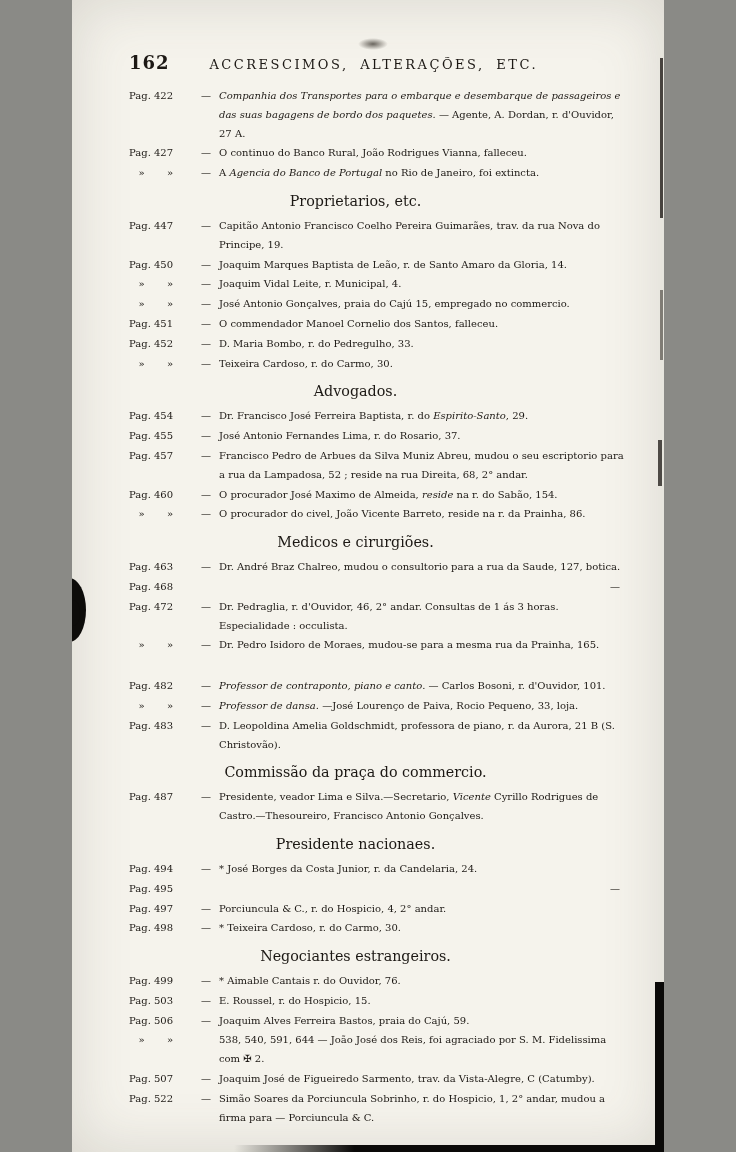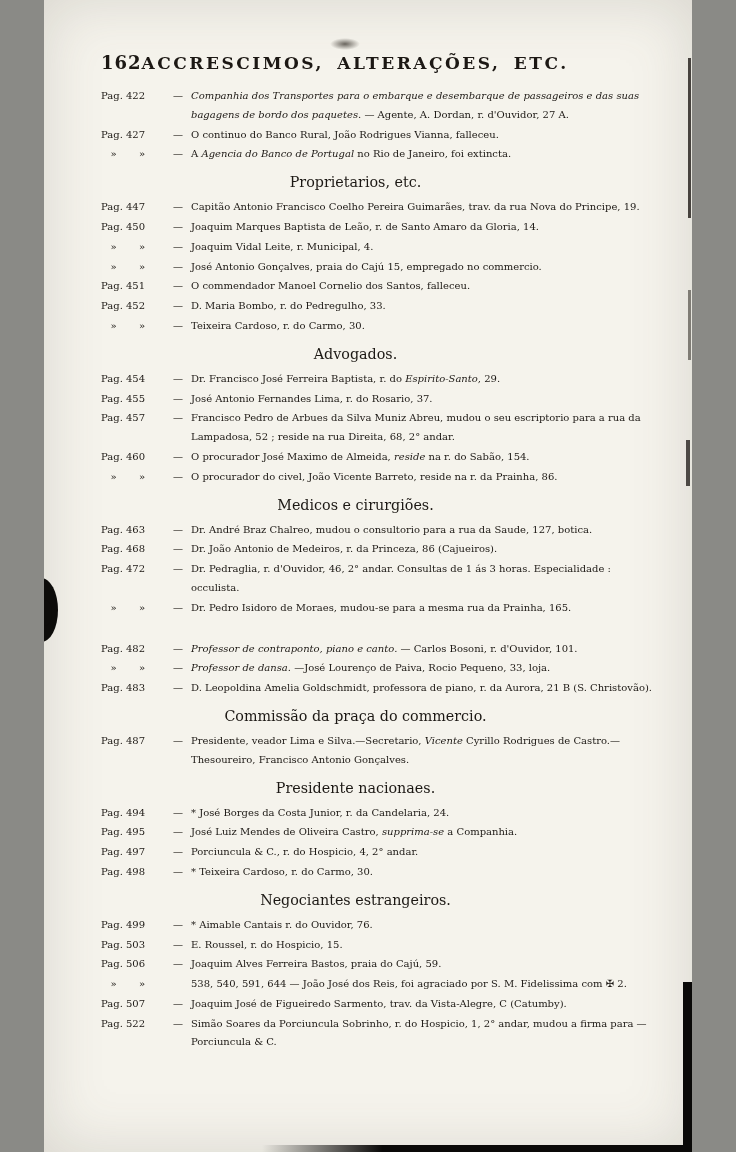--- a/index.html
+++ b/index.html
@@ -1,20 +1,20 @@
 <!DOCTYPE html>
 <html><head>
 <meta charset="utf-8">
 <style>
   * { box-sizing: border-box; }
   html, body { margin: 0; padding: 0; }
   body { background: #8a8a86; }
   .page {
     position: relative;
-    width: 648px;
+    width: 592px;
     height: 1152px;
     margin: 0 auto;
     background: #f5f3ec;
     overflow: hidden;
     font-family: "DejaVu Serif", "Liberation Serif", serif;
     color: #1c1814;
     box-shadow: inset 0 0 60px rgba(90,85,70,0.18);
   }
   .header {
     position: relative;
@@ -22,23 +22,23 @@
     align-items: baseline;
     padding: 52px 40px 4px 57px;
   }
   .page-number {
     font-size: 18px;
     font-weight: 700;
     letter-spacing: 1px;
   }
   .page-title {
     flex: 1;
-    text-align: left;
-    font-size: 17px;
-    font-weight: 700;
+    text-align: center;
+    font-size: 13px;
+    font-weight: 400;
     letter-spacing: 2.5px;
     word-spacing: 5px;
     padding-right: 46px;
     white-space: nowrap;
   }
   .entries {
     padding: 10px 36px 0 57px;
   }
   .entry {
     display: flex;
@@ -191,21 +191,20 @@
       </div>
       <div class="section-heading">Medicos e cirurgiões.</div>
       <div class="entry">
         <span class="label">Pag. 463</span>
         <span class="dash">—</span>
         <span class="text"><span>Dr. André Braz Chalreo, mudou o consultorio para a rua da Saude, 127, botica.</span></span>
       </div>
       <div class="entry">
         <span class="label">Pag. 468</span>
         <span class="dash">—</span>
-        <span class="text"><span>Dr. João Antonio de Medeiros, r. da Princeza, 86 (Cajueiros).</span></span>
       </div>
       <div class="entry">
         <span class="label">Pag. 472</span>
         <span class="dash">—</span>
         <span class="text"><span>Dr. Pedraglia, r. d'Ouvidor, 46, 2° andar.  Consultas de 1 ás 3 horas. Especialidade : occulista.</span></span>
       </div>
       <div class="entry">
         <span class="label">   »       »</span>
         <span class="dash">—</span>
         <span class="text"><span>Dr. Pedro Isidoro de Moraes, mudou-se para a mesma rua da Prainha, 165.</span></span>
@@ -233,21 +232,20 @@
       </div>
       <div class="section-heading">Presidente nacionaes.</div>
       <div class="entry">
         <span class="label">Pag. 494</span>
         <span class="dash">—</span>
         <span class="text"><span>* José Borges da Costa Junior, r. da Candelaria, 24.</span></span>
       </div>
       <div class="entry">
         <span class="label">Pag. 495</span>
         <span class="dash">—</span>
-        <span class="text"><span>José Luiz Mendes de Oliveira Castro, </span><span class="it">supprima-se</span><span> a Companhia.</span></span>
       </div>
       <div class="entry">
         <span class="label">Pag. 497</span>
         <span class="dash">—</span>
         <span class="text"><span>Porciuncula &amp; C., r. do Hospicio, 4, 2° andar.</span></span>
       </div>
       <div class="entry">
         <span class="label">Pag. 498</span>
         <span class="dash">—</span>
         <span class="text"><span>* Teixeira Cardoso, r. do Carmo, 30.</span></span>

